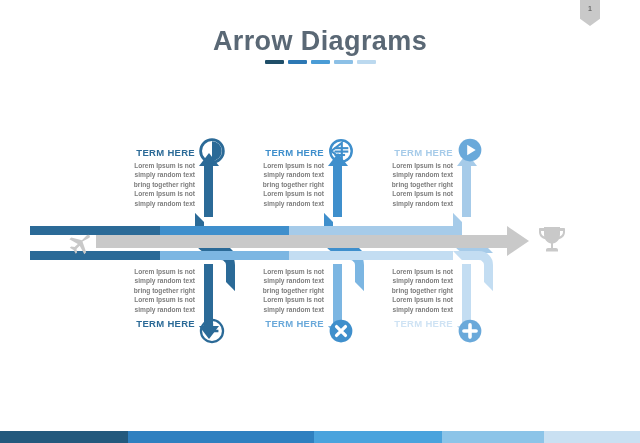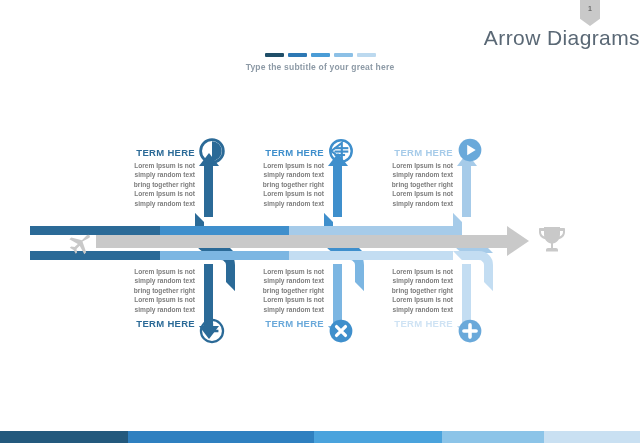--- a/index.html
+++ b/index.html
@@ -19,23 +19,22 @@
     clip-path:polygon(0 0,100% 0,100% 72%,50% 100%,0 72%);
     display:flex;align-items:flex-start;justify-content:center;
   }
   .page-badge span{
     font-size:7px;color:#6b6b6b;margin-top:5px;font-weight:bold;
   }
 
   
   .title-wrap{position:absolute;top:26px;left:0;width:640px;text-align:center;}
   .title{
-    font-size:21px;font-weight:normal;color:#5a6875;letter-spacing:.4px;
+    font-size:27px;font-weight:bold;color:#5a6875;letter-spacing:.4px;
     font-family:"Liberation Sans", sans-serif;
-    text-align:right;
   }
   .dashes{margin:3px auto 0;display:flex;justify-content:center;gap:4px;width:112px;}
   .dash{height:4px;width:19px;border-radius:1px;}
   .subtitle{
     margin-top:5px;font-size:8.5px;font-weight:bold;color:#8d9aa6;letter-spacing:.2px;
   }
 
   
   .stage{position:absolute;left:0;top:118px;width:588px;height:255px;}
 
@@ -95,21 +94,20 @@
 
   <div class="title-wrap">
     <div class="title" style="color: rgb(90, 104, 117);">Arrow Diagrams</div>
     <div class="dashes">
       <div class="dash" id="d0" style="background: rgb(31, 78, 104);"></div>
       <div class="dash" id="d1" style="background: rgb(45, 120, 180);"></div>
       <div class="dash" id="d2" style="background: rgb(74, 156, 214);"></div>
       <div class="dash" id="d3" style="background: rgb(140, 192, 230);"></div>
       <div class="dash" id="d4" style="background: rgb(188, 217, 239);"></div>
     </div>
-    <div class="subtitle" style="color: rgb(141, 154, 166);">Type the subtitle of your great here</div>
   </div>
 
   <div class="stage">
 
     <div id="connectors">
         <div class="feed" style="left: 30px; top: 108px; width: 165px; height: 9px; background: rgb(43, 106, 151);"></div>
         <div class="elbow" style="left: 195px; top: 95px; border-color: transparent transparent rgb(43, 106, 151) rgb(43, 106, 151); border-bottom-left-radius: 14px;"></div>
         <div class="stem" style="left: 204px; top: 48px; height: 51px; background: rgb(43, 106, 151);"></div>
         <div class="head-up" style="left: 198.5px; top: 35px; border-bottom: 13px solid rgb(43, 106, 151);"></div>
         <div class="feed" style="left: 30px; top: 133px; width: 165px; height: 9px; background: rgb(43, 106, 151);"></div>

